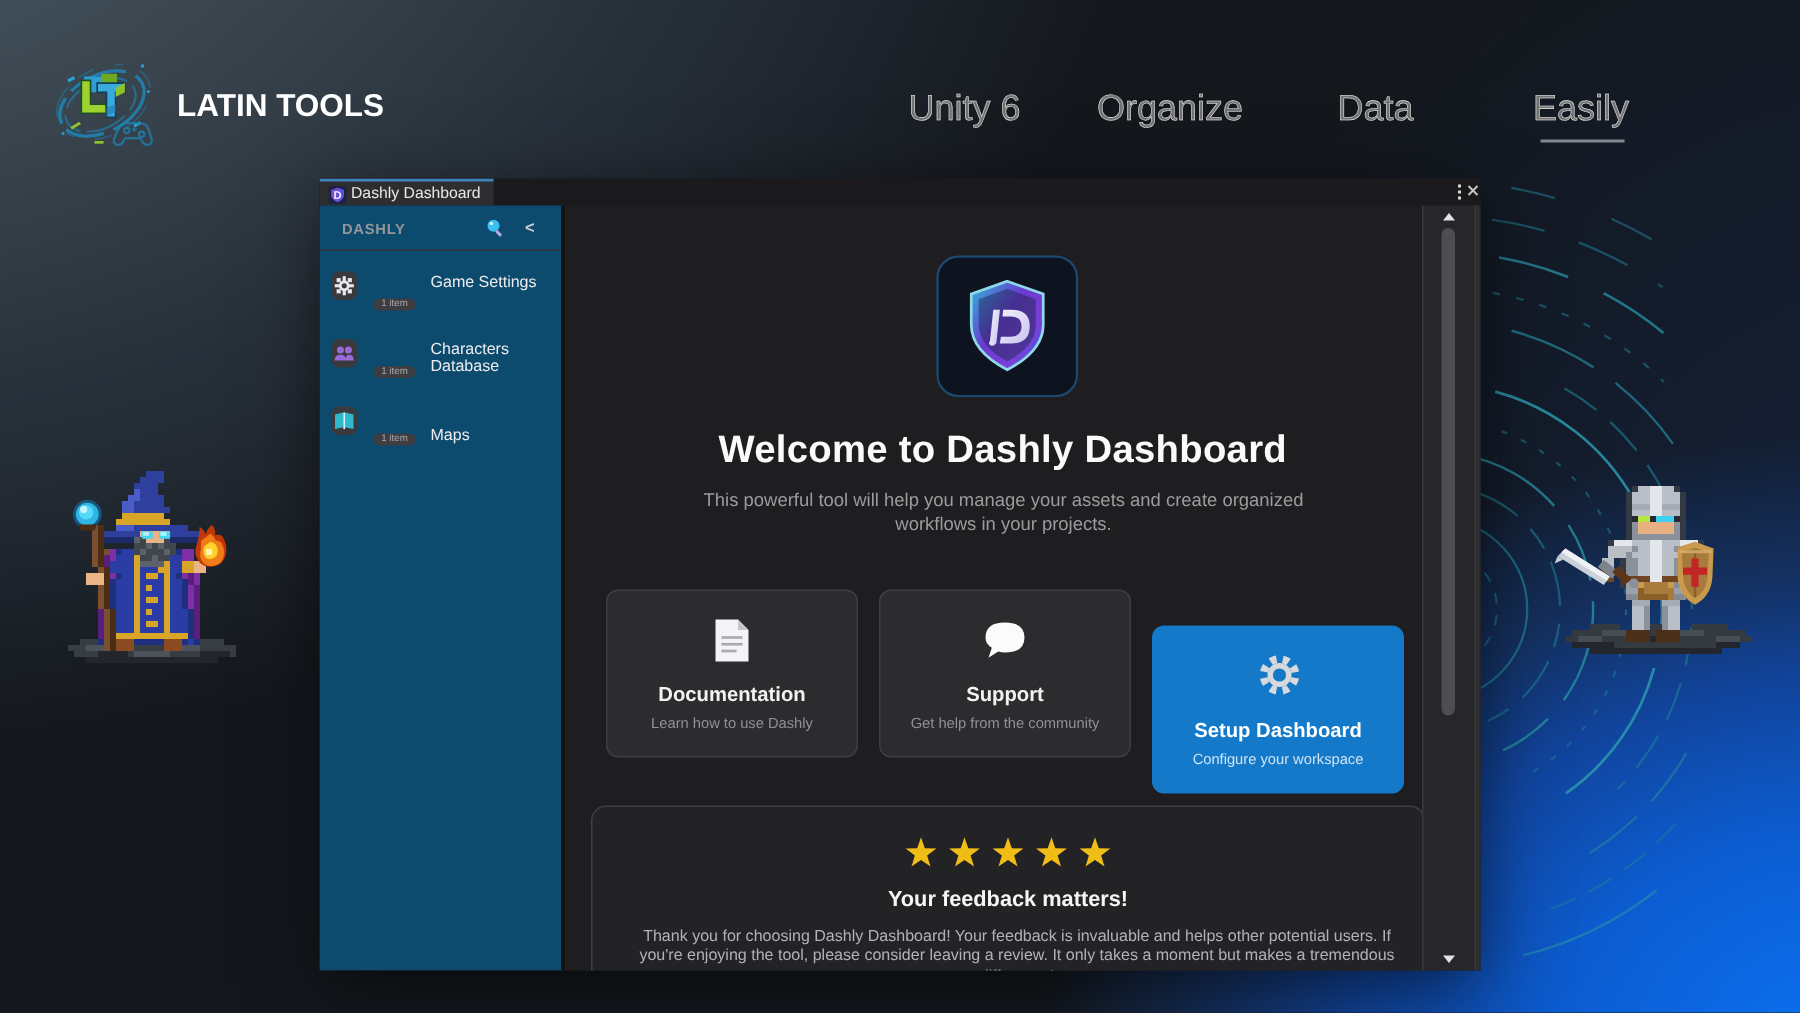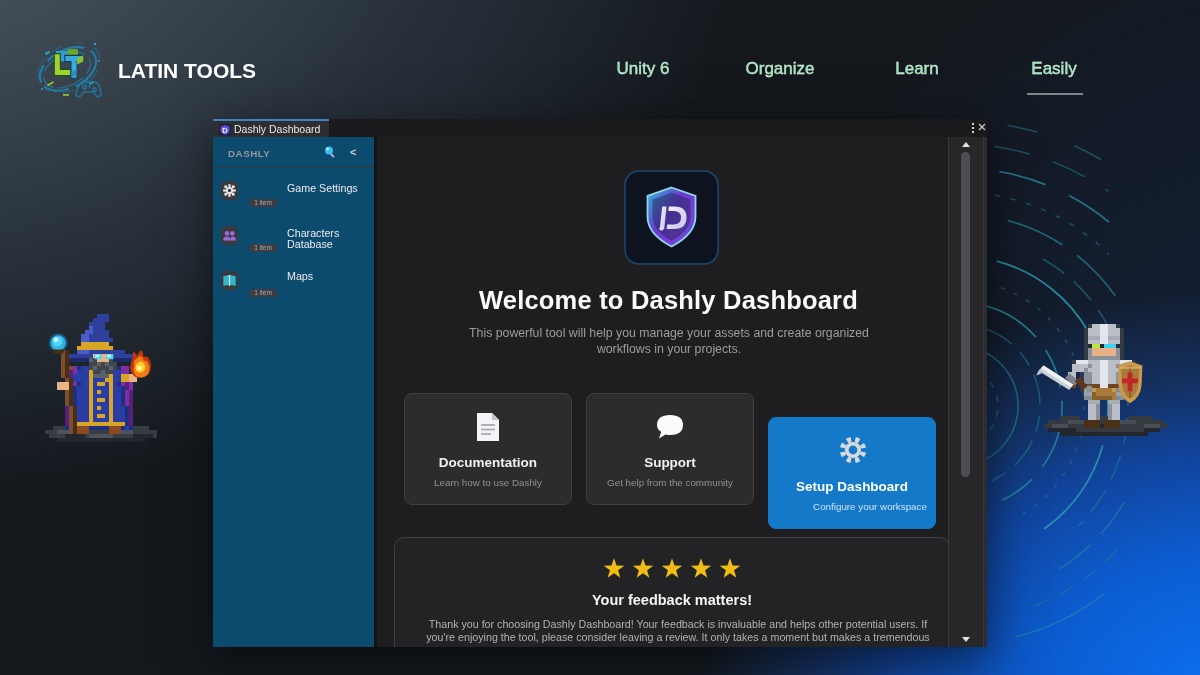--- a/index.html
+++ b/index.html
@@ -5,21 +5,21 @@
   html,body{margin:0;padding:0;}
   body{width:1200px;height:675px;overflow:hidden;font-family:"Liberation Sans",sans-serif;position:relative;
     background:
       radial-gradient(660px 500px at 1235px 700px, #0b72f4 0%, #0c5cd0 30%, #11439a 50%, #14305f 64%, rgba(20,30,52,0) 82%),
       radial-gradient(700px 820px at 1270px 480px, rgba(19,34,62,.85) 0%, rgba(19,32,58,.45) 45%, rgba(19,32,58,0) 72%),
       radial-gradient(1250px 920px at -130px -160px, #53606a 0%, #3e4a53 24%, #27303a 48%, rgba(21,25,30,0) 72%),
       #14181d;}
   .abs{position:absolute;}
   
   .brand{position:absolute;left:118px;top:59px;color:#fff;font-size:21px;font-weight:bold;letter-spacing:0px;text-align:right;}
-  .nav{position:absolute;top:59px;color:#86efac;font-size:17px;transform:translateX(-50%);-webkit-text-stroke:.35px #f2f3f4;}
+  .nav{position:absolute;top:59px;color:#737373;font-size:24px;transform:translateX(-50%);-webkit-text-stroke:.35px #f2f3f4;}
   .navline{position:absolute;left:1027px;top:93px;width:56px;height:2px;background:#82878d;}
   
   #win{position:absolute;left:213px;top:119px;width:774px;height:528px;background:#1e1e21;overflow:hidden;box-shadow:0 12px 44px rgba(0,0,0,.55);}
   #tabbar{position:absolute;left:0;top:0;width:774px;height:18px;background:#1a1a1c;}
   #tab{position:absolute;left:0;top:0;width:116px;height:16px;background:#2e2e31;border-top:2px solid #4084bd;}
   #tab .tname{position:absolute;left:21px;top:2px;font-size:10.5px;color:#e8e8e8;}
   .dots{position:absolute;left:759px;top:4px;width:2px;height:2px;background:#d8d8d8;box-shadow:0 4px 0 #d8d8d8,0 8px 0 #d8d8d8;}
   
   #side{position:absolute;left:0;top:18px;width:161px;height:510px;background:#0c4a6e;border-right:3px solid #131316;}
   #sidehead{position:absolute;left:0;top:0;width:161px;height:29px;border-bottom:1px solid #333338;}
@@ -30,21 +30,21 @@
   .pill{position:absolute;left:36px;width:28px;height:8px;border-radius:4px;background:#3d3d42;color:#aaaaae;font-size:6.5px;text-align:center;line-height:8px;}
   
   #main{position:absolute;left:164px;top:18px;width:583px;height:510px;}
   #applogo{position:absolute;left:247px;top:33px;}
   h1{position:absolute;left:0;top:150px;width:583px;text-align:center;margin:0;font-size:25.5px;line-height:26px;color:#fafafa;letter-spacing:.2px;}
   .sub{position:absolute;left:42px;top:189px;width:500px;text-align:center;font-size:12.3px;line-height:15.5px;color:#9c9c9e;}
   .card{position:absolute;top:256px;width:166px;height:110px;background:#2c2c2f;border:1px solid #3f3f43;border-radius:8px;text-align:center;}
   .card.blue{background:#1379c8;border-color:#1379c8;margin-top:24px;}
   .ct{position:absolute;top:61px;width:100%;font-size:13.5px;font-weight:bold;color:#f2f2f3;}
   .cs{position:absolute;top:83px;width:100%;font-size:9.8px;color:#919194;}
-  .blue .cs{color:#cfe4f6;padding-left:18px;}
+  .blue .cs{color:#cfe4f6;}
   #fb{position:absolute;left:17px;top:400px;width:554px;height:150px;background:#232326;border:1px solid #404044;border-radius:10px;text-align:center;}
   .fbt{position:absolute;top:54px;width:100%;font-size:14.5px;font-weight:bold;color:#f5f5f5;}
   .fbp{position:absolute;top:80px;left:27px;width:512px;font-size:10.7px;line-height:13.3px;color:#b2b2b5;}
   
   #scroll{position:absolute;left:735px;top:18px;width:34px;height:510px;background:#27272a;border-left:1px solid #3a3a3e;}
   #thumb{position:absolute;left:748px;top:33px;width:9px;height:325px;border-radius:4.5px;background:#4e4e52;}
   .tri-up{position:absolute;left:749px;top:23px;width:0;height:0;border-left:4px solid transparent;border-right:4px solid transparent;border-bottom:5px solid #e2e2e4;}
   .tri-dn{position:absolute;left:749px;top:518px;width:0;height:0;border-left:4px solid transparent;border-right:4px solid transparent;border-top:5px solid #e2e2e4;}
   #rstrip{position:absolute;left:770px;top:18px;width:4px;height:510px;background:#2d2d30;border-left:1px solid #3a3a3e;}
 </style>
@@ -94,21 +94,21 @@
 <g stroke="#1f7fae" stroke-width="1.5" fill="none" opacity=".8">
  <path d="M46 55 q1.5 -4 5.5 -4 h9 q4 0 5.5 4 l2 6.5 q.8 3.2 -2 4 q-2.4.8 -4 -2 l-1.6 -2.5 h-9.8 l-1.6 2.5 q-1.6 2.8 -4 2 q-2.8 -.8 -2 -4 Z"></path>
  <circle cx="51.5" cy="56" r="1.8"></circle>
       <circle cx="61.5" cy="58.5" r="1.8"></circle>
  <path d="M56.5 53.5 v3.4 M54.8 55.2 h3.4" stroke-width="1.1"></path>
 </g>
   </svg>
 <div class="brand">LATIN TOOLS</div>
 <div class="nav" style="left:643px">Unity 6</div>
 <div class="nav" style="left:780px">Organize</div>
-<div class="nav" style="left:917px">Learn</div>
+<div class="nav" style="left:917px">Data</div>
 <div class="nav" style="left:1054px">Easily</div>
 <div class="navline"></div>
 
 <svg id="wizard" class="abs" style="left:33px;top:314px" width="128" height="132" viewBox="0 0 32 33" shape-rendering="crispEdges">
     <rect x="16" y="0" width="3" height="1" fill="#2e3f9e"></rect>
     <rect x="15" y="1" width="4" height="1" fill="#2e3f9e"></rect>
     <rect x="14" y="2" width="4" height="1" fill="#2e3f9e"></rect>
     <rect x="14" y="3" width="1" height="1" fill="#4a5cc8"></rect>
     <rect x="15" y="3" width="3" height="1" fill="#2e3f9e"></rect>
     <rect x="13" y="4" width="2" height="1" fill="#4a5cc8"></rect>
@@ -589,21 +589,21 @@
     <div class="item-tx" style="top:90.5px">Characters Database</div>
     <div class="pill" style="top:107px">1 item</div>
 
     <svg class="item-ic" style="top:134px" viewBox="0 0 16 16">
         <g fill="#2fb9cc">
           <path d="M2.2 4 L7.4 2.8 V12 L2.2 13.2 Z"></path>
           <path d="M13.8 4 L8.6 2.8 V12 L13.8 13.2 Z"></path>
         </g>
         <rect x="7.4" y="2.8" width="1.2" height="10.4" fill="#d8f4f8"></rect>
       </svg>
-    <div class="item-tx" style="top:134px">Maps</div>
+    <div class="item-tx" style="top:148px">Maps</div>
     <div class="pill" style="top:151.5px">1 item</div>
   </div>
 
   <div id="main">
     <svg id="applogo" width="95" height="95" viewBox="0 0 95 95">
       <defs>
         <linearGradient id="shg" x1="0" y1="0" x2="1" y2=".9">
           <stop offset="0" stop-color="#2fb9d8"></stop>
             <stop offset=".45" stop-color="#6a3ad0"></stop>
             <stop offset=".75" stop-color="#7a3fd8"></stop>

